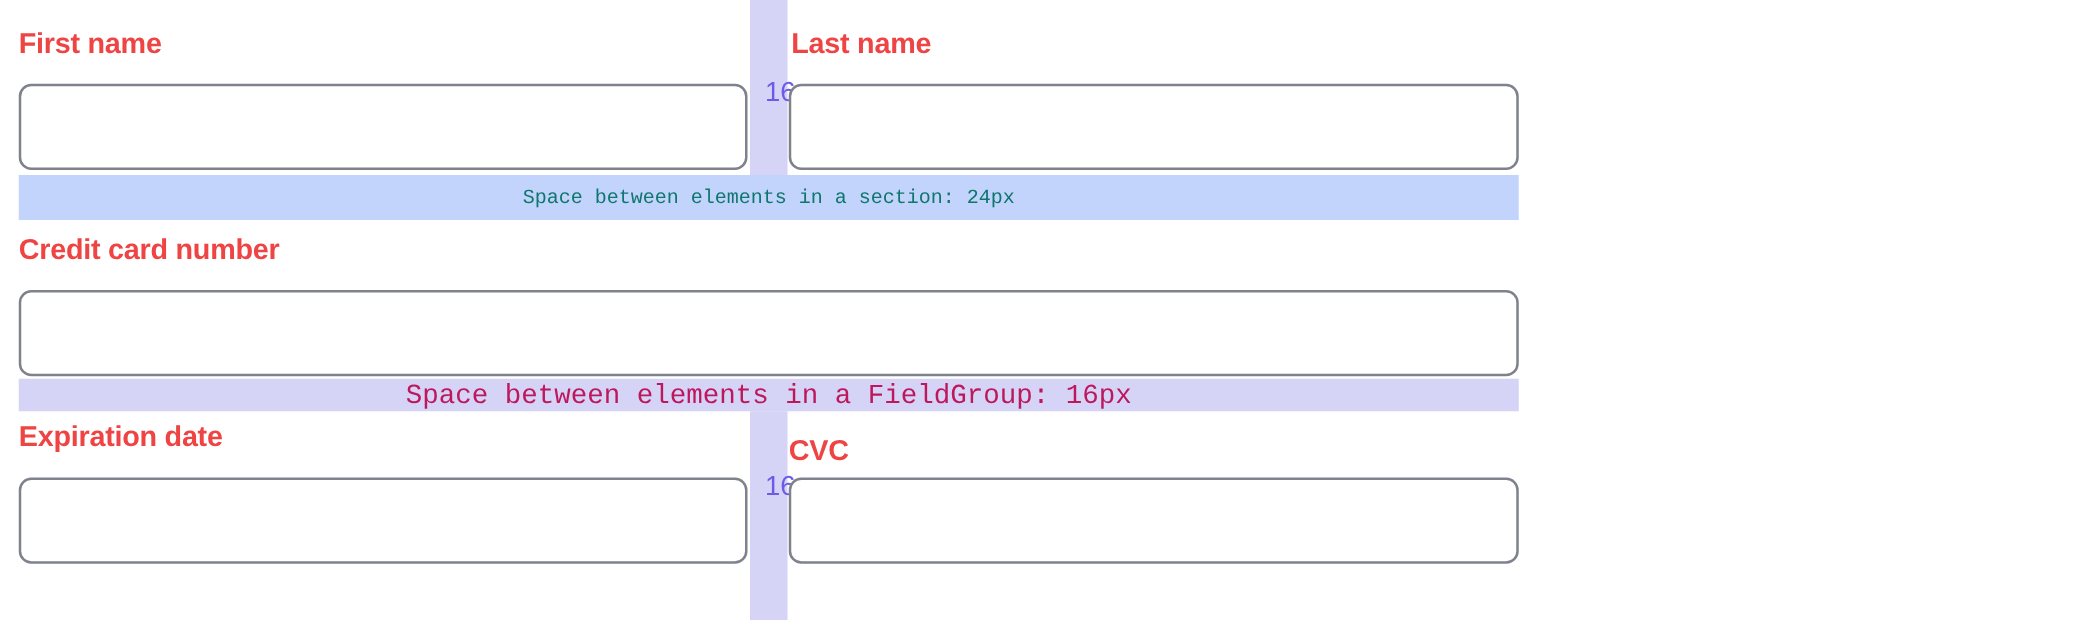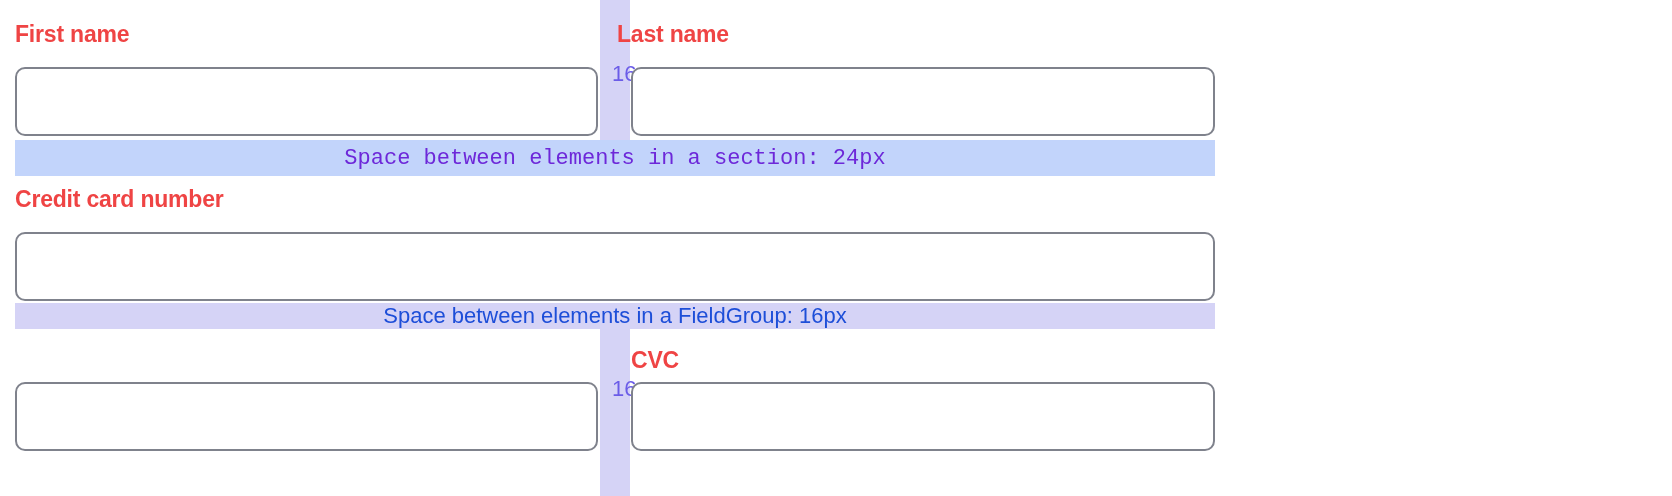--- a/index.html
+++ b/index.html
@@ -67,60 +67,61 @@
   .band {
     position: absolute;
     box-sizing: border-box;
     display: flex;
     align-items: center;
     justify-content: center;
     white-space: nowrap;
   }
   .band-section {
     background: #c2d4fb;
-    color: #6d28d9;
+    color: #0f766e;
     font-family: "Liberation Mono", monospace;
-    font-size: 22px;
+    font-size: 16px;
     letter-spacing: 0px;
   }
   .band-fieldgroup {
     background: #d5d3f6;
-    color: #1d4ed8;
-    font-family: Liberation Sans, sans-serif;
+    color: #be185d;
+    font-family: Liberation Mono, monospace;
     font-size: 22px;
     letter-spacing: 0px;
   }
 </style>
 </head>
 <body>
 
 <div id="canvas">
 
   <div class="gap-col" style="left:600px; top:0px; width:30px; height:140px;"></div>
   <div class="gap-col-label" style="left:601px; top:61px;">16</div>
 
   <div class="field-label" style="left:15px; top:20px;">First name</div>
 
   <input class="text-input" type="text" style="left: 15px; top: 67px; width: 583px; height: 69px;" placeholder="">
 
-  <div class="field-label" style="left:617px; top:20px;">Last name</div>
+  <div class="field-label" style="left:633px; top:20px;">Last name</div>
 
   <input class="text-input" type="text" style="left: 631px; top: 67px; width: 584px; height: 69px;" placeholder="">
 
   <div class="band band-section" style="left:15px; top:140px; width:1200px; height:36px;">Space between elements in a section: 24px</div>
 
   <div class="field-label" style="left:15px; top:185px;">Credit card number</div>
 
   <input class="text-input" type="text" style="left: 15px; top: 232px; width: 1200px; height: 69px;" placeholder="">
 
   <div class="band band-fieldgroup" style="left:15px; top:303px; width:1200px; height:26px;">Space between elements in a FieldGroup: 16px</div>
 
   <div class="gap-col" style="left:600px; top:329px; width:30px; height:167px;"></div>
   <div class="gap-col-label" style="left:601px; top:376px;">16</div>
 
+  <div class="field-label" style="left:15px; top:335px;">Expiration date</div>
 
   <input class="text-input" type="text" style="left: 15px; top: 382px; width: 583px; height: 69px;" placeholder="">
 
   <div class="field-label" style="left:631px; top:346px;">CVC</div>
 
   <input class="text-input" type="text" style="left: 631px; top: 382px; width: 584px; height: 69px;" placeholder="">
 
 </div>
 
 </body></html>

